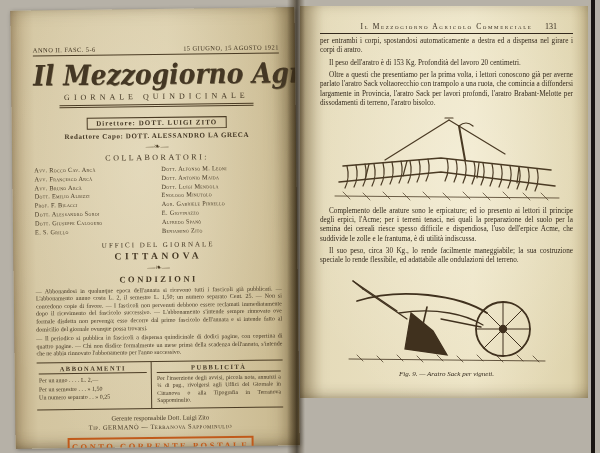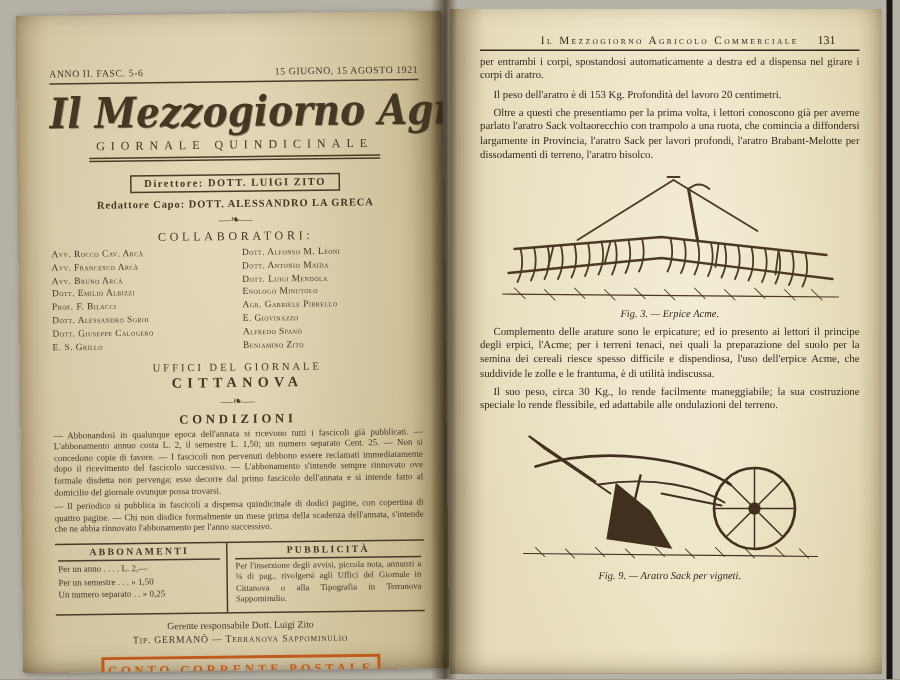--- a/index.html
+++ b/index.html
@@ -9,21 +9,21 @@
   .page{position:absolute;overflow:hidden;}
   .page-left{left:13px;top:9px;width:284px;height:438px;color:#443724;
     transform:rotate(-0.7deg);
     background:
       radial-gradient(ellipse at 45% 35%, rgba(255,250,235,.30), transparent 75%),
       linear-gradient(90deg,#b9a67f 0%,#d3c5a0 8%,#d9cca8 55%,#cbbb92 92%,#b4a277 100%);
     box-shadow:inset -16px 0 22px -10px rgba(55,40,18,.55),
                inset 6px 0 14px -8px rgba(70,52,24,.45),
                inset 0 -10px 18px -12px rgba(70,52,24,.5),
                1px 1px 4px rgba(0,0,0,.35);}
-  .page-right{left:300px;top:6px;width:288px;height:443px;color:#33291d;
+  .page-right{left:300px;top:6px;width:288px;height:392px;color:#33291d;
     background:
       radial-gradient(ellipse at 55% 40%, rgba(255,252,240,.4), transparent 78%),
       linear-gradient(90deg,#cdbd97 0%,#e5dbba 8%,#ece3c4 60%,#dfd4ae 94%,#cbbc92 100%);
     box-shadow:inset 16px 0 20px -10px rgba(60,45,20,.5),
                inset -8px 0 14px -10px rgba(60,45,20,.4),
                inset 0 -10px 16px -12px rgba(60,45,20,.45);}
   .gutter{position:absolute;left:287px;top:0;width:18px;height:453px;
     background:linear-gradient(90deg,transparent 0%,rgba(45,33,14,.5) 42%,rgba(28,20,8,.62) 55%,rgba(45,33,14,.35) 75%,transparent 100%);}
   .edge-line{position:absolute;right:5px;top:0;width:4px;height:453px;background:#1a1612;}
   
@@ -178,21 +178,20 @@
             <path d="M40 52 L36 68 M78 49 L74 64 M150 51 L148 66 M190 55 L188 71"></path>
 
             <path d="M18 54 q3 12 -2 22 M27 53 q3 12 -2 22 M36 52 q3 12 -2 22 M45 52 q3 12 -2 22 M54 51 q3 12 -2 22 M63 50 q3 12 -2 22 M72 49 q3 12 -2 22 M81 49 q3 12 -2 22 M90 48 q3 12 -2 22 M99 47 q3 12 -2 22"></path>
             <path d="M118 47 q3 12 -2 22 M127 48 q3 12 -2 22 M136 49 q3 12 -2 22 M145 50 q3 12 -2 22 M154 51 q3 12 -2 22 M163 52 q3 12 -2 22 M172 53 q3 12 -2 22 M181 54 q3 12 -2 22 M190 55 q3 12 -2 22 M199 56 q3 12 -2 22 M208 57 q3 12 -2 22"></path>
 
             <path d="M6 84 L230 86" stroke-width="0.8"></path>
             <path d="M14 80 l7 7 M34 81 l7 7 M54 80 l7 7 M74 81 l7 7 M94 80 l7 7 M114 81 l7 7 M134 80 l7 7 M154 81 l7 7 M174 80 l7 7 M194 81 l7 7 M212 81 l7 7" stroke-width="0.7"></path>
           </g>
         </svg>
       </div>
-      <div class="fig-caption">Fig. 3. — Erpice Acme.</div>
 
       <div class="rp-p">Complemento delle arature sono le erpicature; ed io presento ai lettori il principe degli erpici, l'Acme; per i terreni tenaci, nei quali la preparazione del suolo per la semina dei cereali riesce spesso difficile e dispendiosa, l'uso dell'erpice Acme, che suddivide le zolle e le frantuma, è di utilità indiscussa.</div>
       <div class="rp-p">Il suo peso, circa 30 Kg., lo rende facilmente maneggiabile; la sua costruzione speciale lo rende flessibile, ed adattabile alle ondulazioni del terreno.</div>
 
       <div class="fig">
         <svg width="212" height="100" viewBox="0 0 212 100">
           <g stroke="#40311e" fill="none" stroke-width="1.3" stroke-linecap="round">
 
             <circle cx="162" cy="60" r="27" stroke-width="1.8"></circle>
             <circle cx="162" cy="60" r="3.5" fill="#40311e"></circle>

